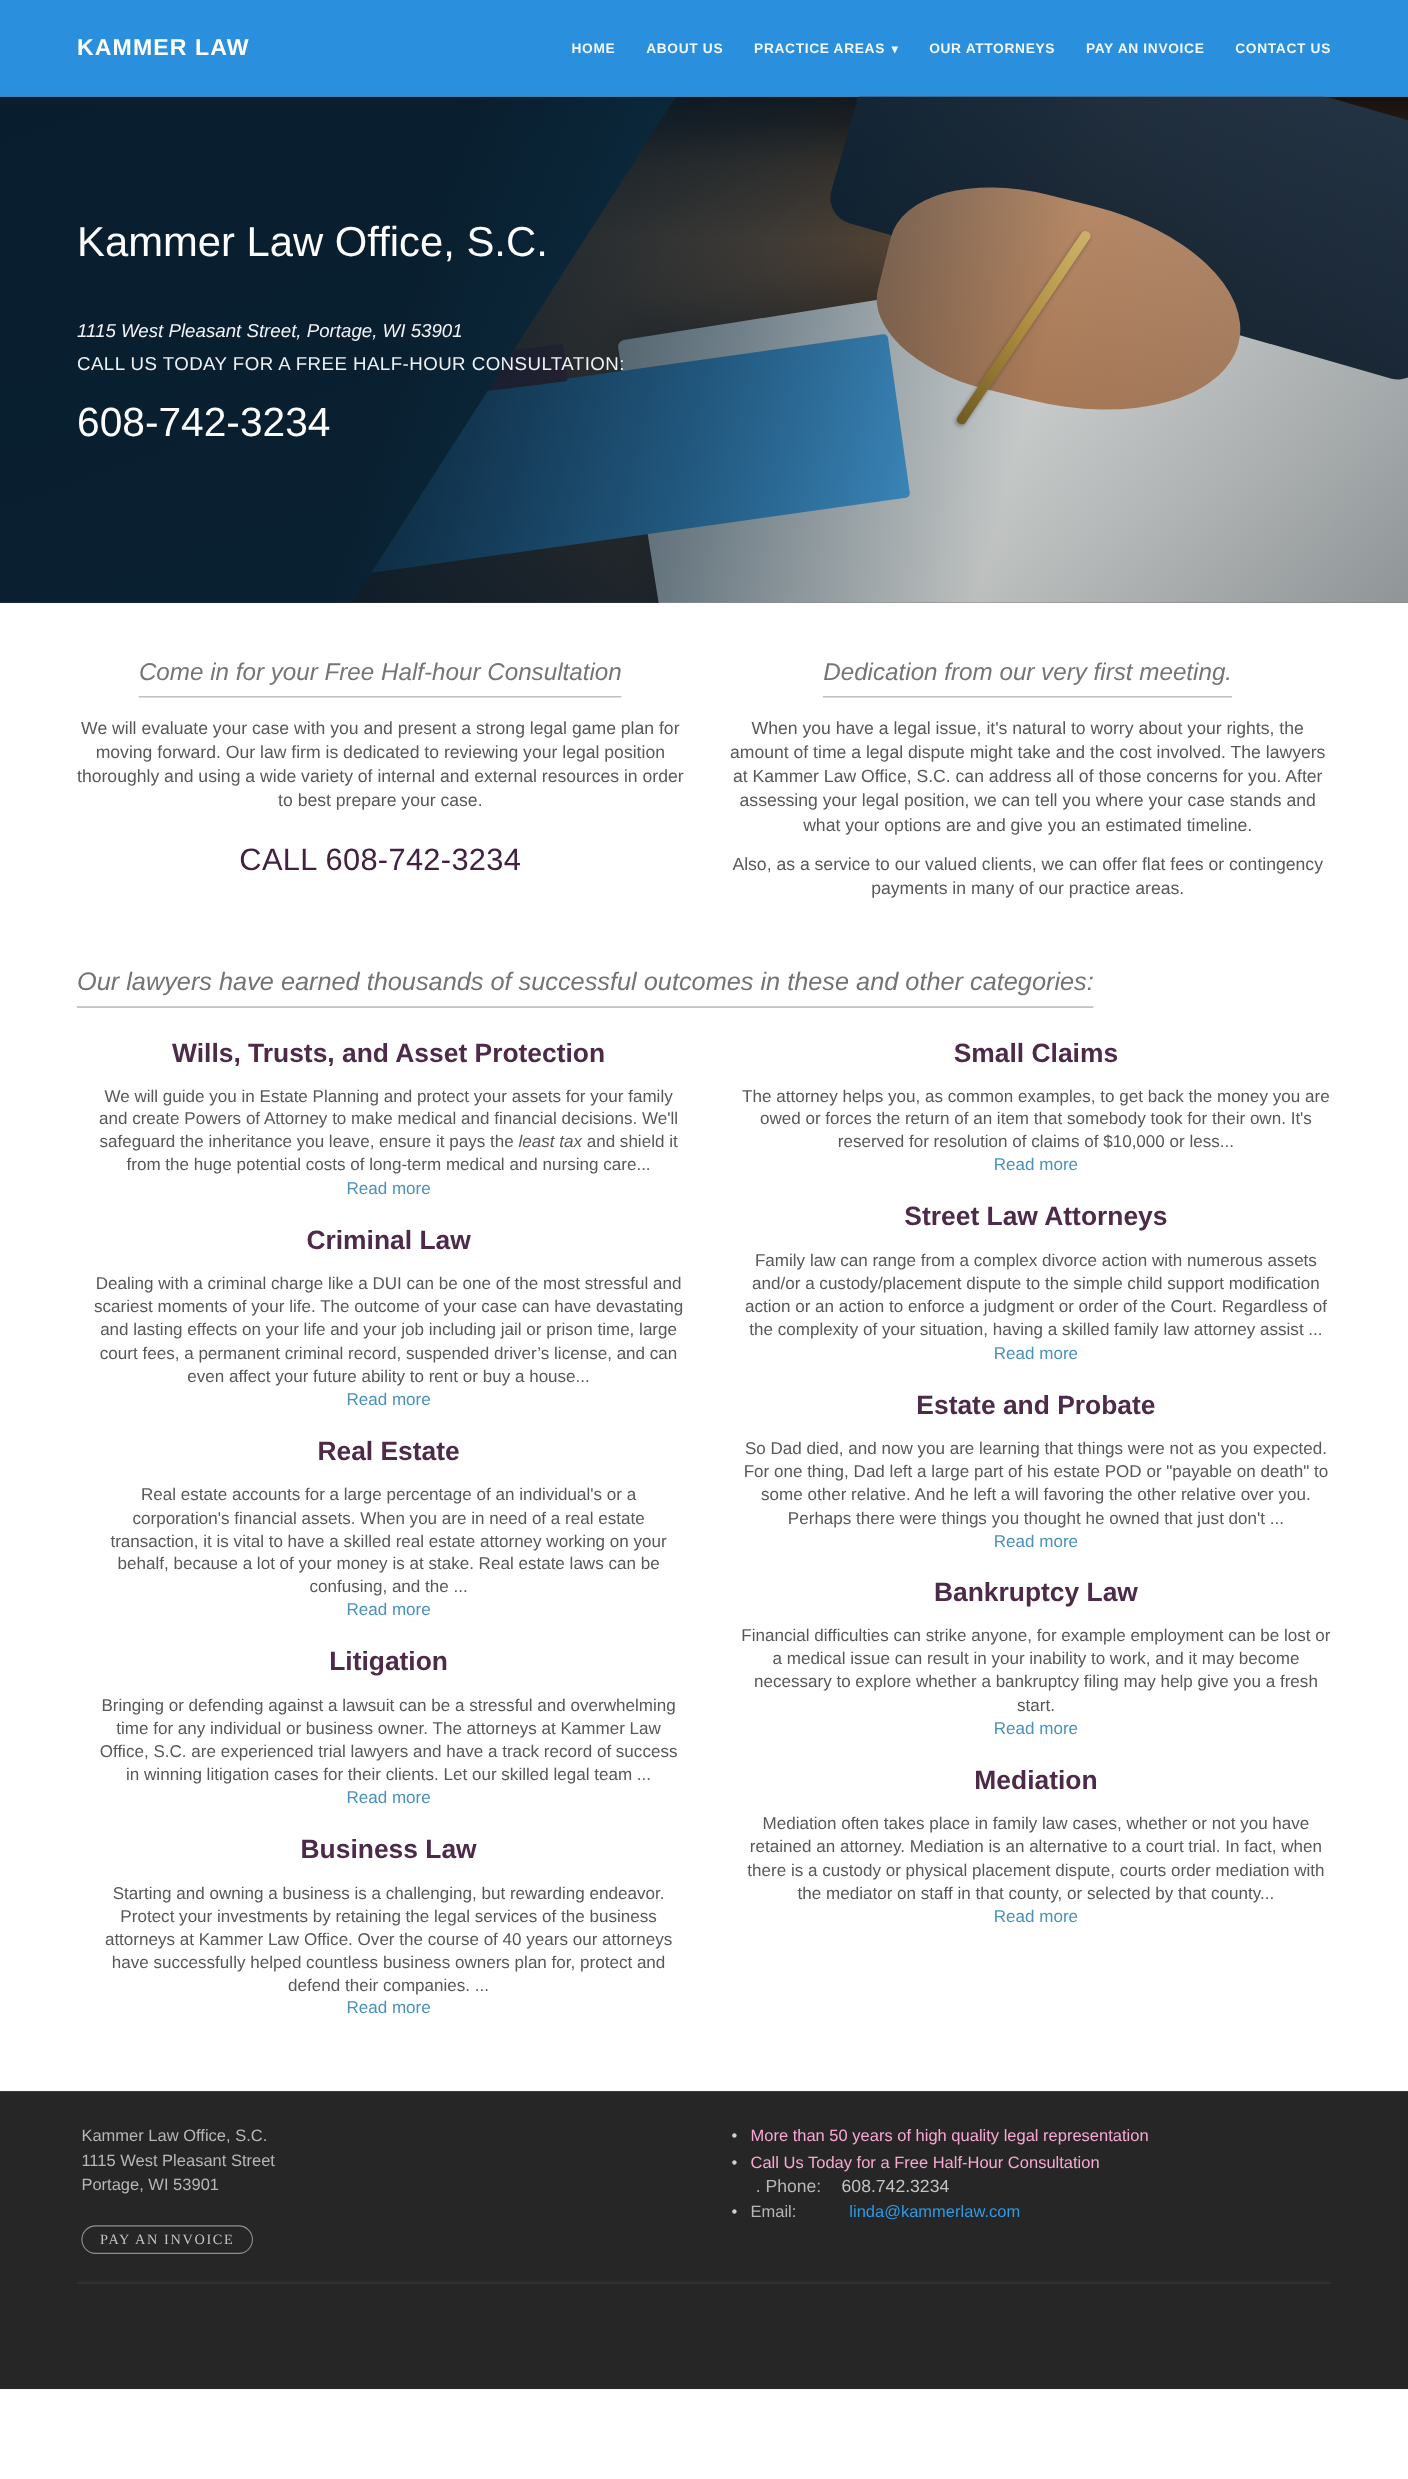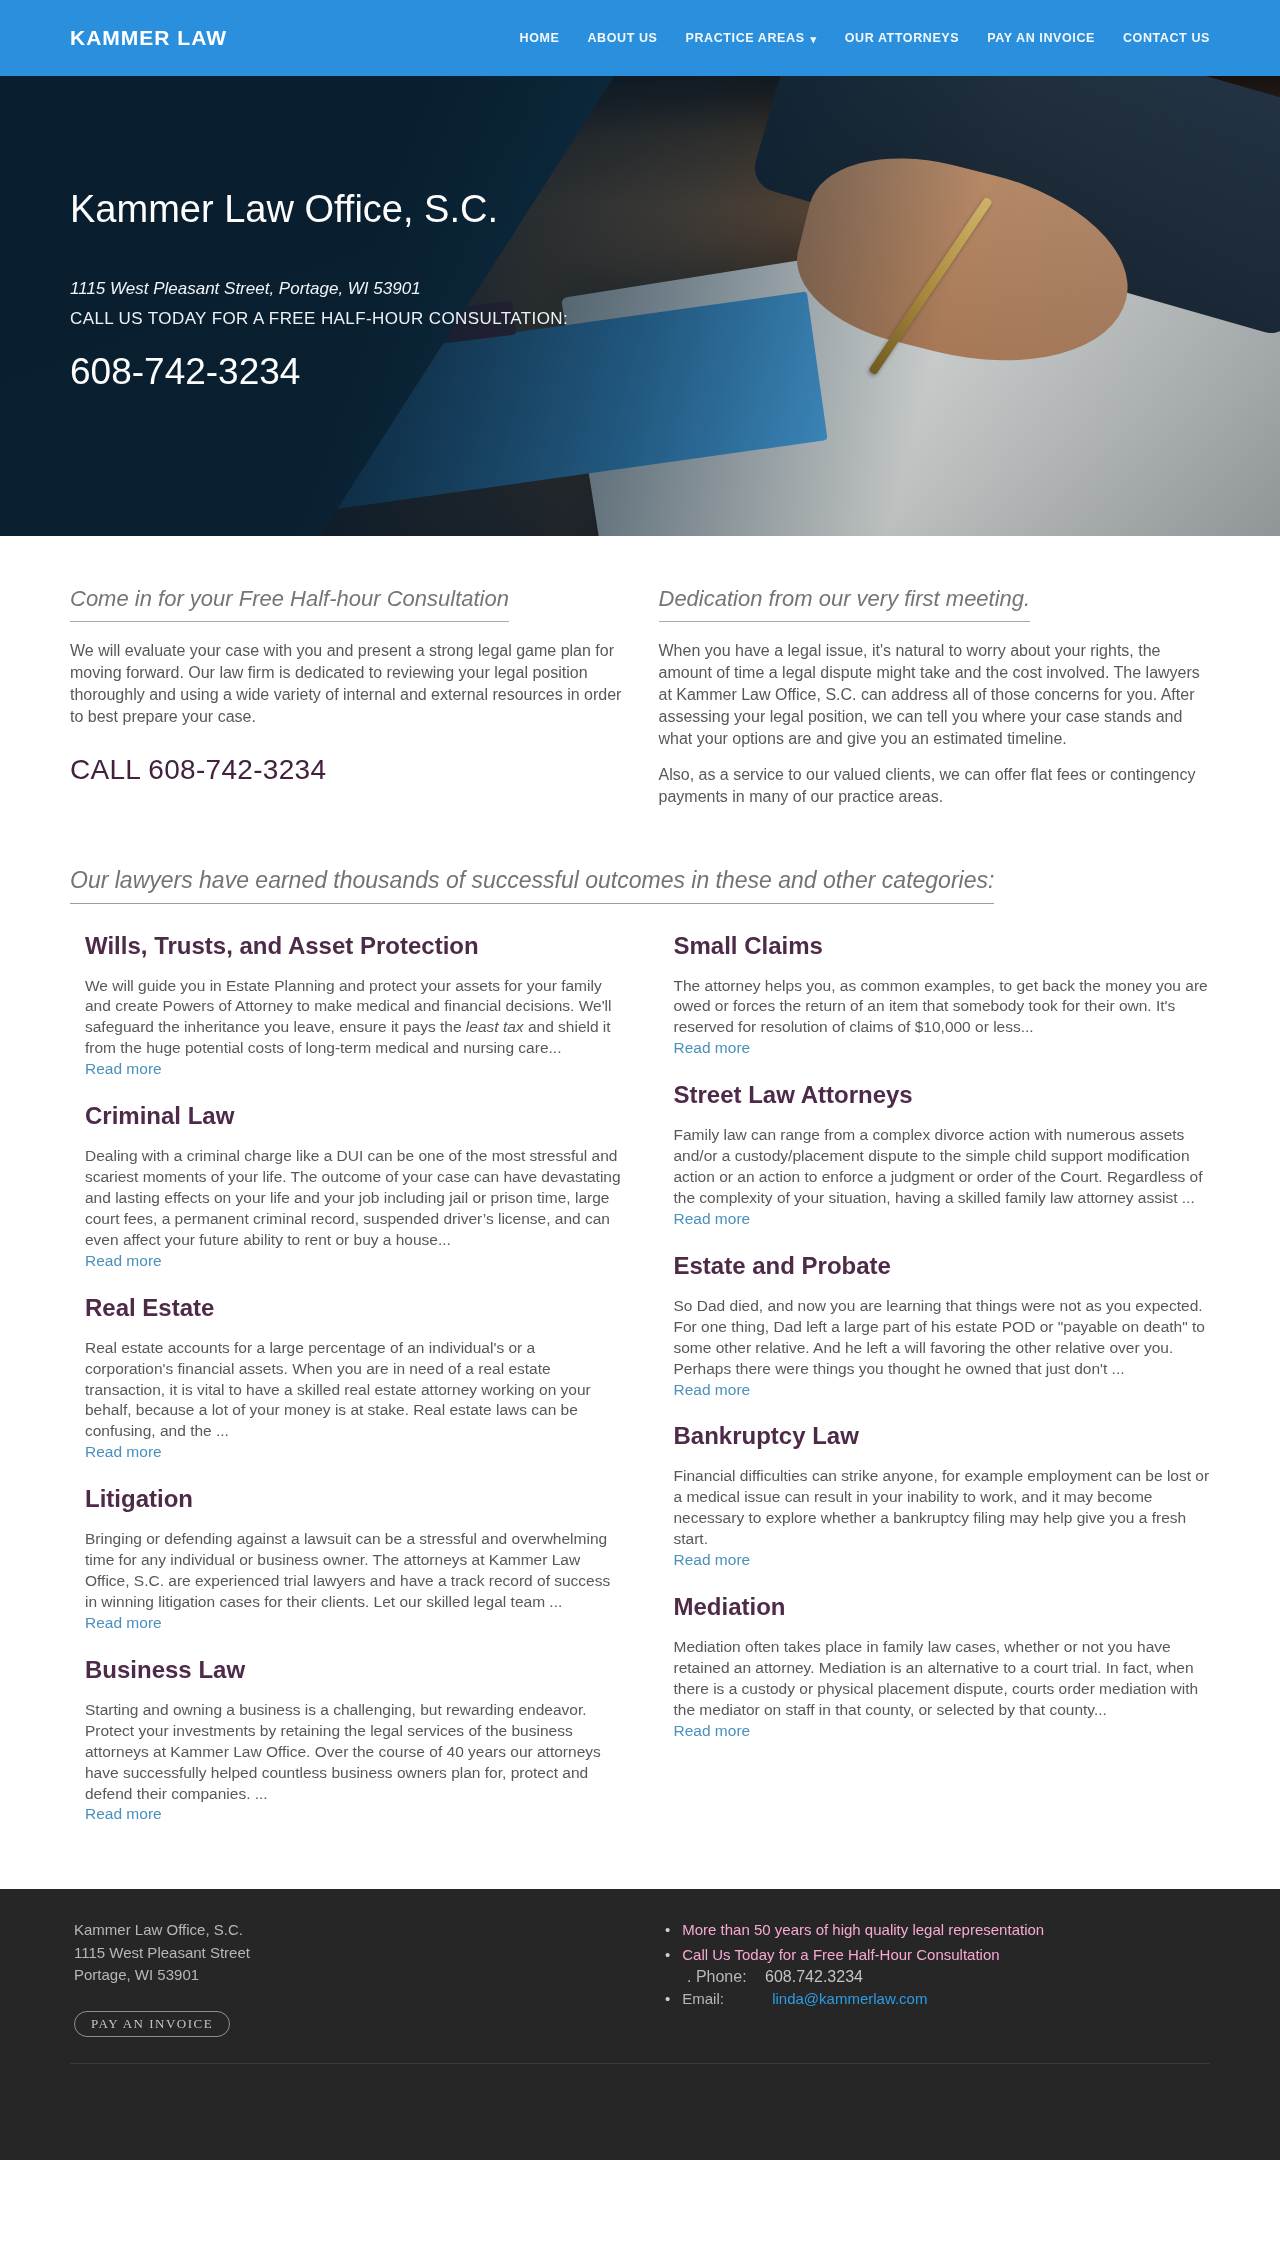--- a/index.html
+++ b/index.html
@@ -6,21 +6,21 @@
   html,body { background:#ffffff; }
   body {
     width:1280px; margin:0 auto;
     font-family:"Liberation Sans", sans-serif;
     color:#58585a;
   }
   .container { width:1170px; margin:0 auto; padding:0 15px; }
 
   
   .site-header {
-    background:#2a90dd; height:76px;
+    background:#2a90dd; height:88px;
     display:flex; align-items:center;
   }
   .site-header .container { display:flex; align-items:center; justify-content:space-between; }
   .brand {
     color:#ffffff; font-size:21px; font-weight:bold; letter-spacing:1px;
     text-decoration:none; cursor:pointer;
   }
   .nav { display:flex; align-items:center; gap:28px; list-style:none; }
   .nav-link {
     color:#f2f8fd; font-size:12.5px; font-weight:bold; letter-spacing:.6px;
@@ -74,21 +74,21 @@
   .hero-callline { color:#eef2f5; font-size:17px; letter-spacing:.4px; margin-bottom:22px; }
   .hero-phone { color:#fdfdfd; font-size:37px; }
 
   
   .main { padding:50px 0 42px 0; background:#ffffff; }
   .headline {
     display:inline-block; font-size:30px; font-style:italic; color:#737373;
     font-weight:normal; border-bottom:1px solid #9c9c9c; padding-bottom:10px;
     margin-bottom:38px;
   }
-  .two-col { display:grid; grid-template-columns:1fr 1fr; column-gap:37px; }
+  .two-col { display:grid; grid-template-columns:1fr 1fr; column-gap:37px;text-align:center; }
   .col-heading {
     display:inline-block; font-size:22px; font-style:italic; color:#757575;
     font-weight:normal; border-bottom:1px solid #aaaaaa; padding-bottom:9px;
     margin-bottom:18px;
   }
   .body-text { font-size:16px; line-height:1.38; color:#58585a; margin-bottom:14px; }
   .call-big { font-size:28px; color:#42223f; margin-top:26px; letter-spacing:.3px; }
 
   .cats-heading {
     display:inline-block; font-size:23px; font-style:italic; color:#737373;

